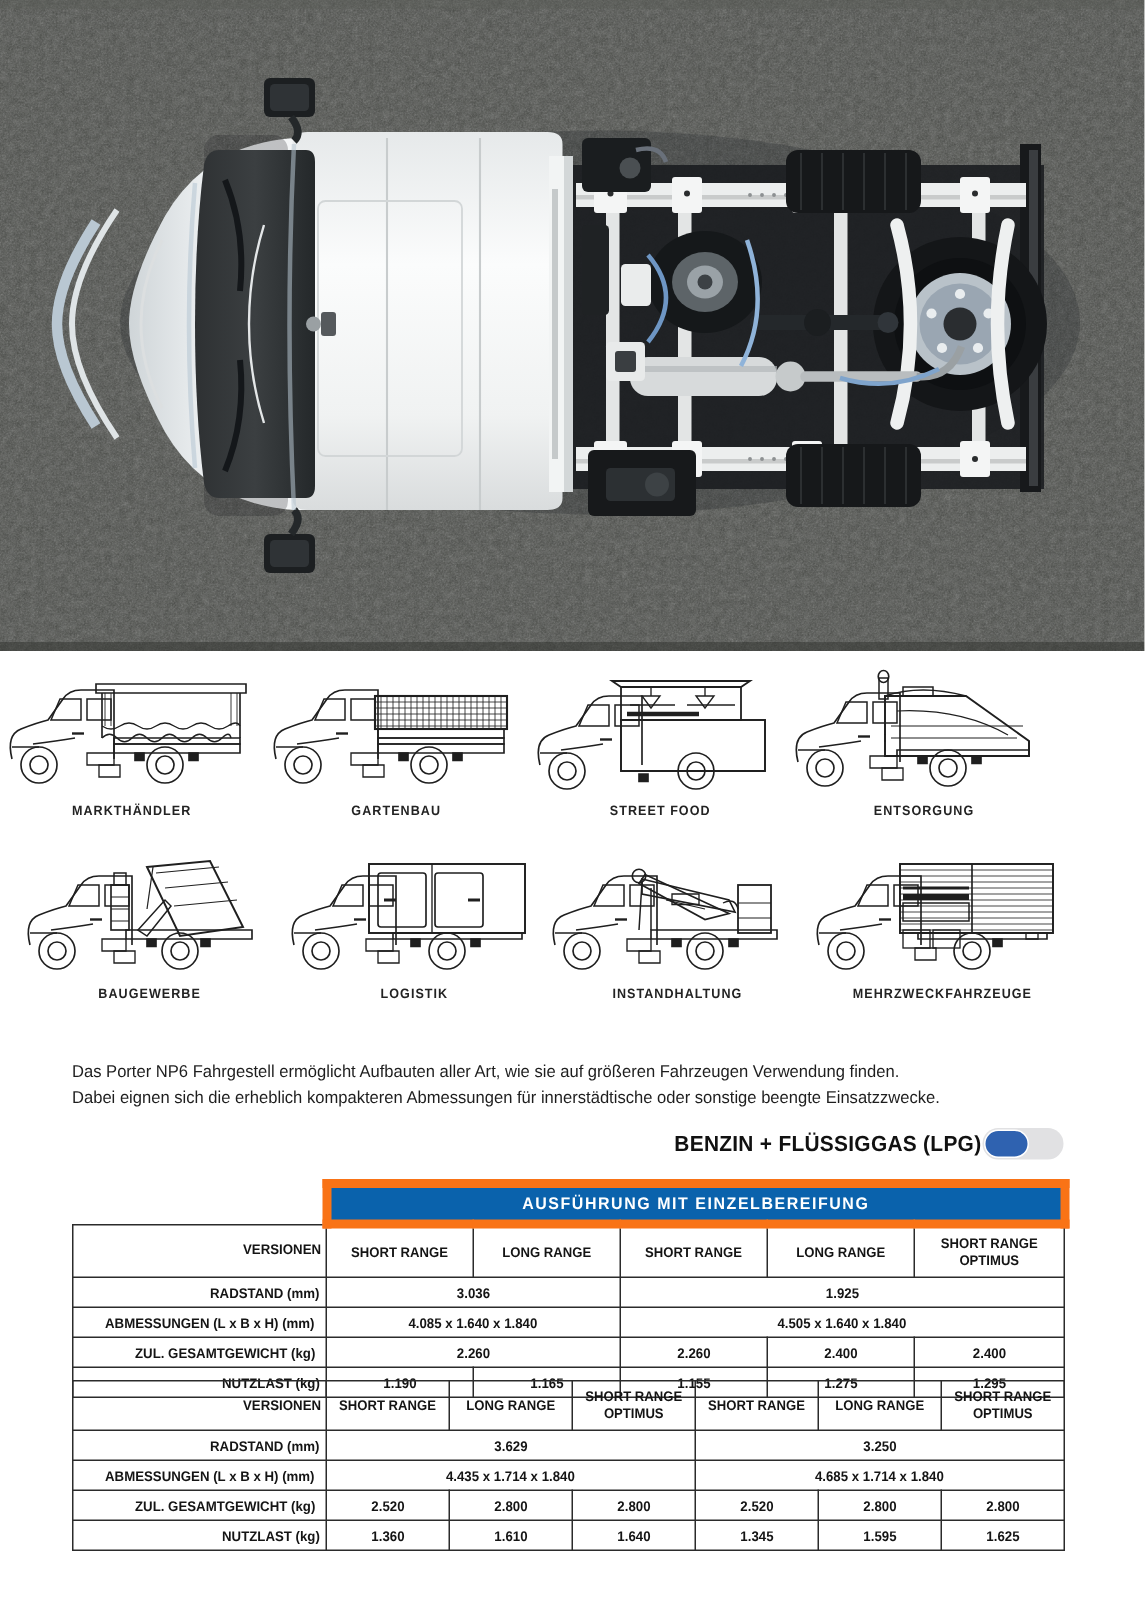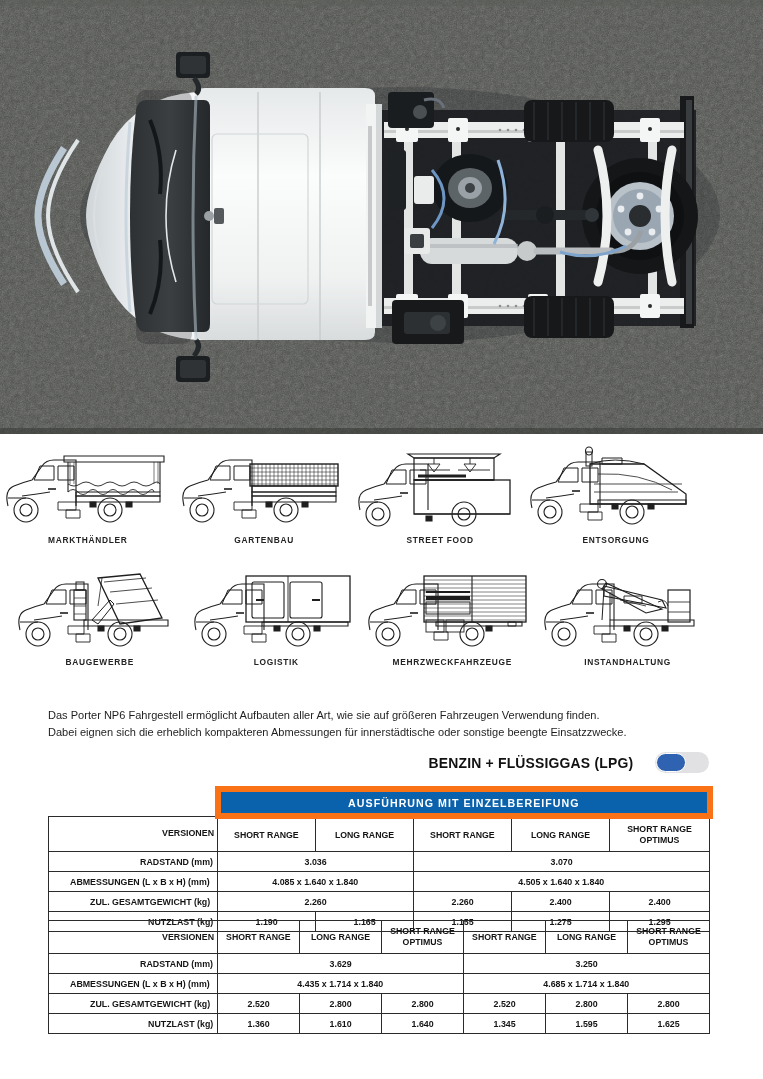--- a/index.html
+++ b/index.html
@@ -30,21 +30,21 @@
   .intro{
     position:absolute;left:48px;top:707px;width:672px;
     font-size:11.4px;line-height:17px;color:#1e1e1e;text-align:justify;
     transform:scaleX(.97);transform-origin:left top;
   }
   .intro p{margin:0;}
 
   
   .fuel-bar{
     position:absolute;left:0;top:752px;width:709px;
-    display:flex;align-items:center;justify-content:flex-end;gap:22px;
+    display:flex;align-items:center;justify-content:flex-end;gap:1px;
   }
   .fuel-label{
     font-size:14.5px;font-weight:700;letter-spacing:.2px;color:#111;
     transform:scaleX(.96);transform-origin:right center;white-space:nowrap;
   }
   .toggle{
     width:54px;height:21px;border-radius:11px;background:#e1e1e3;
     position:relative;flex:0 0 auto;
   }
   .toggle .knob{
@@ -487,20 +487,52 @@
       <div class="icon-art">
         <svg viewBox="0 0 176 92" fill="none" stroke="#1f1f1f" stroke-width="1.1">
           <path d="M6 68 q-4 -16 6 -20 q10 -4 18 -6 l10 -14 q4 -6 12 -6 h22 v46"></path>
           <path d="M32 42 h20 v-14 h-14 z" stroke-width="1"></path>
           <path d="M56 28 h16 v14 h-16 z" stroke-width="1"></path>
           <path d="M6 60 h18" stroke-width="1"></path>
           <path d="M20 58 q16 -2 28 -4" stroke-width="1"></path>
           <path d="M46 51 h8" stroke-width="1.6"></path>
           <ellipse cx="24" cy="72" rx="12" ry="12"></ellipse>
             <ellipse cx="24" cy="72" rx="6" ry="6"></ellipse>
+          <ellipse cx="106" cy="72" rx="12" ry="12"></ellipse>
+            <ellipse cx="106" cy="72" rx="6" ry="6"></ellipse>
+          <path d="M70 64 h84 v-6 h-84 z"></path>
+          <circle cx="62" cy="22" r="4.5"></circle>
+          <path d="M64 24 l58 14 l4 8 l-62 -12 z" stroke-width="1.1"></path>
+          <path d="M62 27 l44 24 l16 -4 l-56 -26 z" stroke-width="1.1"></path>
+          <path d="M64 26 l-2 32 M70 30 l0 28" stroke-width="1"></path>
+          <path d="M80 38 l26 6" stroke-width="0.8"></path>
+          <path d="M84 34 h18 v7 h-18 z" stroke-width="0.9"></path>
+          <path d="M118 40 q8 -4 10 4" stroke-width="0.9"></path>
+          <rect x="128" y="28" width="22" height="32" stroke-width="1.2"></rect>
+          <path d="M128 40 h22 M128 50 h22" stroke-width="0.8"></path>
+          <path d="M54 64 h16 v8 h-16 z" stroke-width="0.9"></path>
+          <path d="M62 72 h14 v8 h-14 z" stroke-width="0.9"></path>
+          <path d="M84 64 h6 v5 h-6 z" fill="#1f1f1f"></path>
+          <path d="M122 64 h6 v5 h-6 z" fill="#1f1f1f"></path>
+        </svg>
+      </div>
+      <div class="icon-label">INSTANDHALTUNG</div>
+    </div>
+
+    <div class="icon-cell">
+      <div class="icon-art">
+        <svg viewBox="0 0 176 92" fill="none" stroke="#1f1f1f" stroke-width="1.1">
+          <path d="M6 68 q-4 -16 6 -20 q10 -4 18 -6 l10 -14 q4 -6 12 -6 h22 v46"></path>
+          <path d="M32 42 h20 v-14 h-14 z" stroke-width="1"></path>
+          <path d="M56 28 h16 v14 h-16 z" stroke-width="1"></path>
+          <path d="M6 60 h18" stroke-width="1"></path>
+          <path d="M20 58 q16 -2 28 -4" stroke-width="1"></path>
+          <path d="M46 51 h8" stroke-width="1.6"></path>
+          <ellipse cx="24" cy="72" rx="12" ry="12"></ellipse>
+            <ellipse cx="24" cy="72" rx="6" ry="6"></ellipse>
           <ellipse cx="108" cy="72" rx="12" ry="12"></ellipse>
             <ellipse cx="108" cy="72" rx="6" ry="6"></ellipse>
           <path d="M72 64 h86 v-4 h-86 z"></path>
           <rect x="60" y="14" width="102" height="46" stroke-width="1.3"></rect>
           <g stroke-width="0.55">
             <path d="M60 18 h102 M60 22 h102 M60 26 h102 M60 30 h102 M60 34 h102 M60 38 h102 M60 42 h102 M60 46 h102 M60 50 h102 M60 54 h102 M60 58 h102"></path>
           </g>
           <path d="M108 14 v46" stroke-width="1.1"></path>
           <rect x="62" y="34" width="44" height="4" fill="#1f1f1f" stroke="none"></rect>
           <rect x="62" y="40" width="44" height="12" stroke-width="1"></rect>
@@ -508,52 +540,20 @@
           <rect x="62" y="58" width="18" height="12" stroke-width="0.9"></rect>
           <rect x="82" y="58" width="18" height="12" stroke-width="0.9"></rect>
           <path d="M70 70 h14 v8 h-14 z" stroke-width="0.9"></path>
           <path d="M122 64 h6 v5 h-6 z" fill="#1f1f1f"></path>
           <path d="M144 60 h8 v4 h-8 z" stroke-width="0.9"></path>
         </svg>
       </div>
       <div class="icon-label">MEHRZWECKFAHRZEUGE</div>
     </div>
 
-    <div class="icon-cell">
-      <div class="icon-art">
-        <svg viewBox="0 0 176 92" fill="none" stroke="#1f1f1f" stroke-width="1.1">
-          <path d="M6 68 q-4 -16 6 -20 q10 -4 18 -6 l10 -14 q4 -6 12 -6 h22 v46"></path>
-          <path d="M32 42 h20 v-14 h-14 z" stroke-width="1"></path>
-          <path d="M56 28 h16 v14 h-16 z" stroke-width="1"></path>
-          <path d="M6 60 h18" stroke-width="1"></path>
-          <path d="M20 58 q16 -2 28 -4" stroke-width="1"></path>
-          <path d="M46 51 h8" stroke-width="1.6"></path>
-          <ellipse cx="24" cy="72" rx="12" ry="12"></ellipse>
-            <ellipse cx="24" cy="72" rx="6" ry="6"></ellipse>
-          <ellipse cx="106" cy="72" rx="12" ry="12"></ellipse>
-            <ellipse cx="106" cy="72" rx="6" ry="6"></ellipse>
-          <path d="M70 64 h84 v-6 h-84 z"></path>
-          <circle cx="62" cy="22" r="4.5"></circle>
-          <path d="M64 24 l58 14 l4 8 l-62 -12 z" stroke-width="1.1"></path>
-          <path d="M62 27 l44 24 l16 -4 l-56 -26 z" stroke-width="1.1"></path>
-          <path d="M64 26 l-2 32 M70 30 l0 28" stroke-width="1"></path>
-          <path d="M80 38 l26 6" stroke-width="0.8"></path>
-          <path d="M84 34 h18 v7 h-18 z" stroke-width="0.9"></path>
-          <path d="M118 40 q8 -4 10 4" stroke-width="0.9"></path>
-          <rect x="128" y="28" width="22" height="32" stroke-width="1.2"></rect>
-          <path d="M128 40 h22 M128 50 h22" stroke-width="0.8"></path>
-          <path d="M54 64 h16 v8 h-16 z" stroke-width="0.9"></path>
-          <path d="M62 72 h14 v8 h-14 z" stroke-width="0.9"></path>
-          <path d="M84 64 h6 v5 h-6 z" fill="#1f1f1f"></path>
-          <path d="M122 64 h6 v5 h-6 z" fill="#1f1f1f"></path>
-        </svg>
-      </div>
-      <div class="icon-label">INSTANDHALTUNG</div>
-    </div>
-
   </div>
 </div>
 
 <div class="intro">
   <p>Das Porter NP6 Fahrgestell ermöglicht Aufbauten aller Art, wie sie auf größeren Fahrzeugen Verwendung finden.</p>
   <p>Dabei eignen sich die erheblich kompakteren Abmessungen für innerstädtische oder sonstige beengte Einsatzzwecke.</p>
 </div>
 
 <div class="fuel-bar">
   <div class="fuel-label">BENZIN + FLÜSSIGGAS (LPG)</div>
@@ -586,21 +586,21 @@
         <td class="hdr"><span>SHORT RANGE</span></td>
         <td class="hdr"><span>LONG RANGE</span></td>
         <td class="hdr"><span>SHORT RANGE</span></td>
         <td class="hdr"><span>LONG RANGE</span></td>
         <td class="hdr"><span>SHORT RANGE OPTIMUS</span></td>
       </tr>
 
       <tr>
         <td class="rowlabel"><span>RADSTAND (mm)</span></td>
         <td class="val" colspan="2"><span>3.036</span></td>
-        <td class="val" colspan="3"><span>3.070</span></td>
+        <td class="val" colspan="3"><span>1.925</span></td>
       </tr>
       <tr>
         <td class="rowlabel"><span>ABMESSUNGEN (L x B x H) (mm)</span></td>
         <td class="val" colspan="2"><span>4.085 x 1.640 x 1.840</span></td>
         <td class="val" colspan="3"><span>4.505 x 1.640 x 1.840</span></td>
       </tr>
       <tr>
         <td class="rowlabel"><span>ZUL. GESAMTGEWICHT (kg)</span></td>
         <td class="val" colspan="2"><span>2.260</span></td>
         <td class="val"><span>2.260</span></td>

